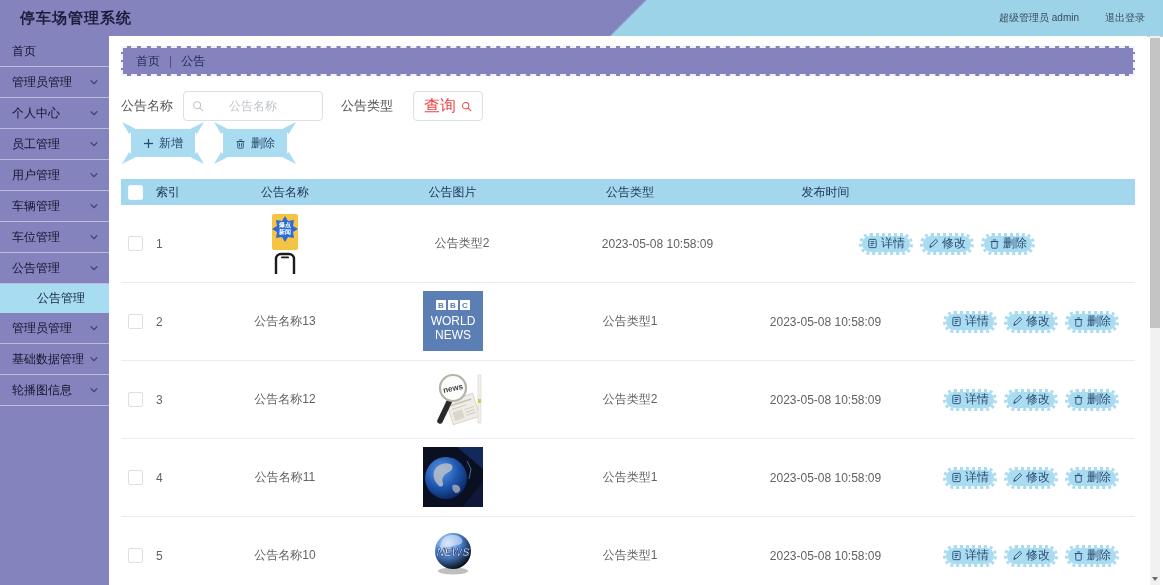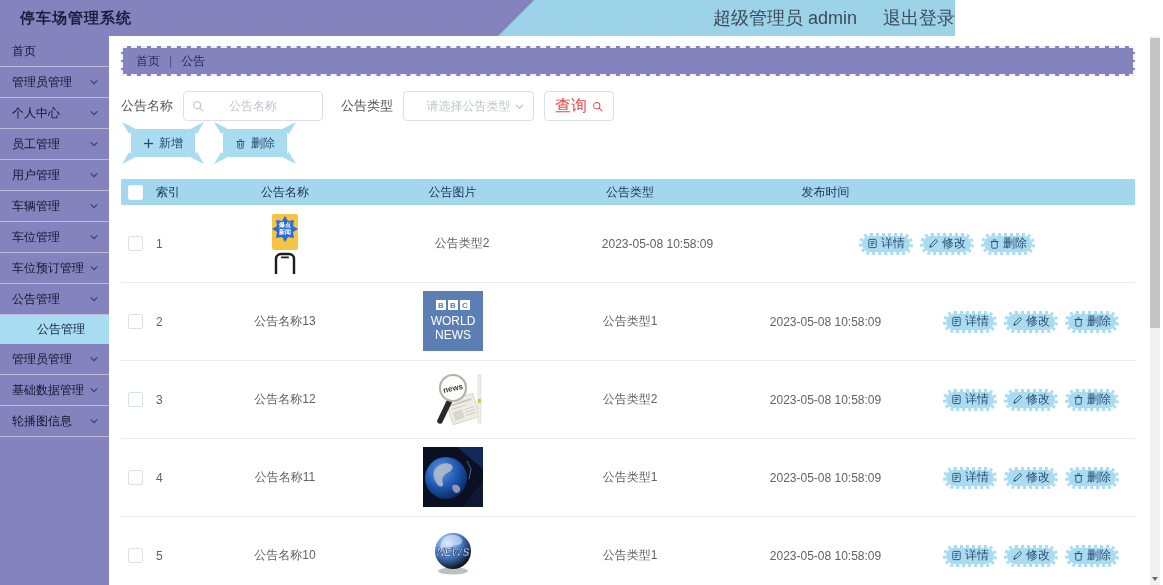--- a/index.html
+++ b/index.html
@@ -5,27 +5,27 @@
   html,body{margin:0;padding:0;}
   body{
     width:1163px;height:585px;overflow:hidden;background:#fff;
     font-family:"Liberation Sans","DejaVu Sans",sans-serif;
     -webkit-font-smoothing:antialiased;
   }
   .app{position:relative;width:1163px;height:585px;overflow:hidden;background:#fff;}
 
   
   .header{
-    position:absolute;left:0;top:0;width:955px;height:36px;
+    position:absolute;left:0;top:0;width:1163px;height:36px;
     background:linear-gradient(135deg,var(--header-purple,#8583BD) 0 53.8%,var(--header-blue,#9CD3E9) 54% 100%);
     border-bottom:1px solid #cfcfcf;
     display:flex;align-items:center;justify-content:space-between;
   }
   .app-title{font-size:15px;font-weight:bold;color:#1c1c3c;padding-left:20px;letter-spacing:1px;}
-  .header-right{display:flex;align-items:center;gap:26px;font-size:18px;color:#3b4a5a;}
+  .header-right{display:flex;align-items:center;gap:26px;padding-right:18px;font-size:10px;color:#3b4a5a;}
   .logout{cursor:pointer;}
 
   
   .sidebar{
     position:absolute;left:0;top:36px;bottom:0;width:109px;
     background:var(--sidebar-bg,#8583BD);overflow:hidden;
   }
   .sb-item{
     height:31px;display:flex;align-items:center;justify-content:space-between;
     padding:0 10px 0 12px;box-sizing:border-box;
@@ -189,26 +189,20 @@
         </svg>
   </div>
 
   <div class="sb-item">
     <span>车位管理</span>
     <svg class="chev" viewBox="0 0 12 12">
           <polyline points="2,4 6,8 10,4" fill="none" stroke="currentColor" stroke-width="1.5"></polyline>
         </svg>
   </div>
 
-  <div class="sb-item">
-    <span>车位预订管理</span>
-    <svg class="chev" viewBox="0 0 12 12">
-          <polyline points="2,4 6,8 10,4" fill="none" stroke="currentColor" stroke-width="1.5"></polyline>
-        </svg>
-  </div>
 
   <div class="sb-item">
     <span>公告管理</span>
     <svg class="chev" viewBox="0 0 12 12">
           <polyline points="2,4 6,8 10,4" fill="none" stroke="currentColor" stroke-width="1.5"></polyline>
         </svg>
   </div>
 
   <div class="sb-sub active">
     <span>公告管理</span>
@@ -247,26 +241,20 @@
     <div class="filter-row">
       <span class="flabel">公告名称</span>
       <div class="search-input">
         <svg viewBox="0 0 14 14">
             <circle cx="6" cy="6" r="4" fill="none" stroke="currentColor" stroke-width="1.3"></circle>
             <line x1="9.2" y1="9.2" x2="13" y2="13" stroke="currentColor" stroke-width="1.3"></line>
           </svg>
         <input placeholder="公告名称" style="">
       </div>
       <span class="flabel flabel2">公告类型</span>
-      <div class="select-box">
-        <span class="ph">请选择公告类型</span>
-        <svg class="chev" viewBox="0 0 12 12">
-            <polyline points="2,4 6,8 10,4" fill="none" stroke="currentColor" stroke-width="1.4"></polyline>
-          </svg>
-      </div>
       <button class="query-btn">
         <span>查询</span>
         <svg viewBox="0 0 14 14">
             <circle cx="6" cy="6" r="4" fill="none" stroke="currentColor" stroke-width="1.3"></circle>
             <line x1="9.2" y1="9.2" x2="13" y2="13" stroke="currentColor" stroke-width="1.3"></line>
           </svg>
       </button>
     </div>
 
     <div class="toolbar">

